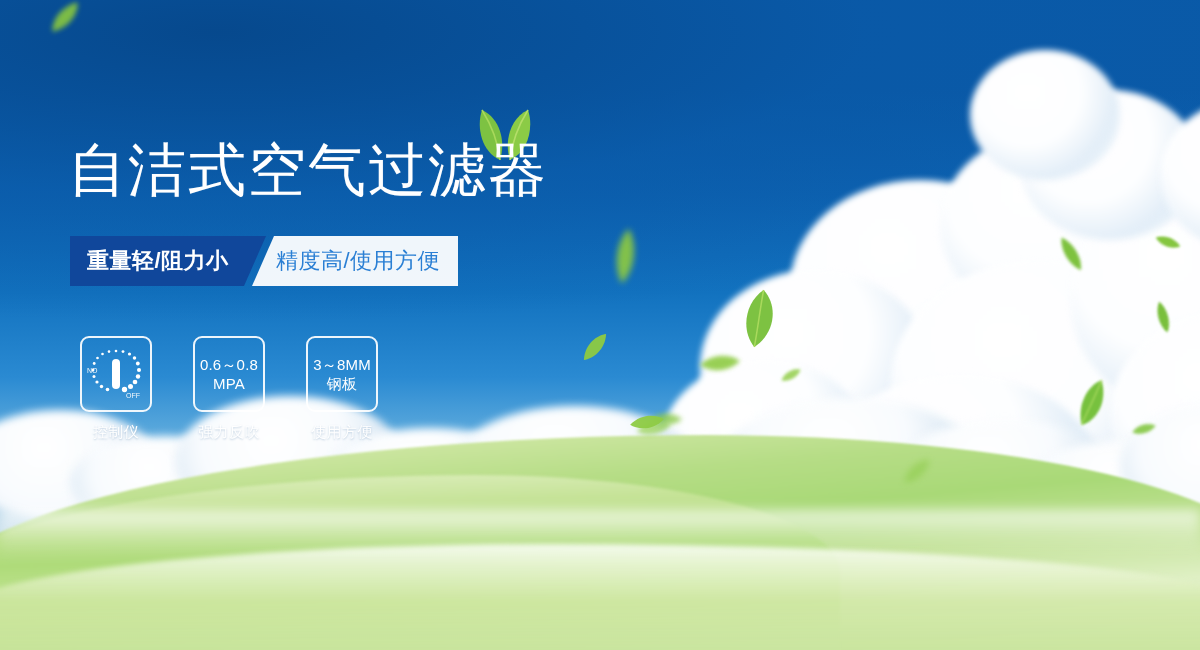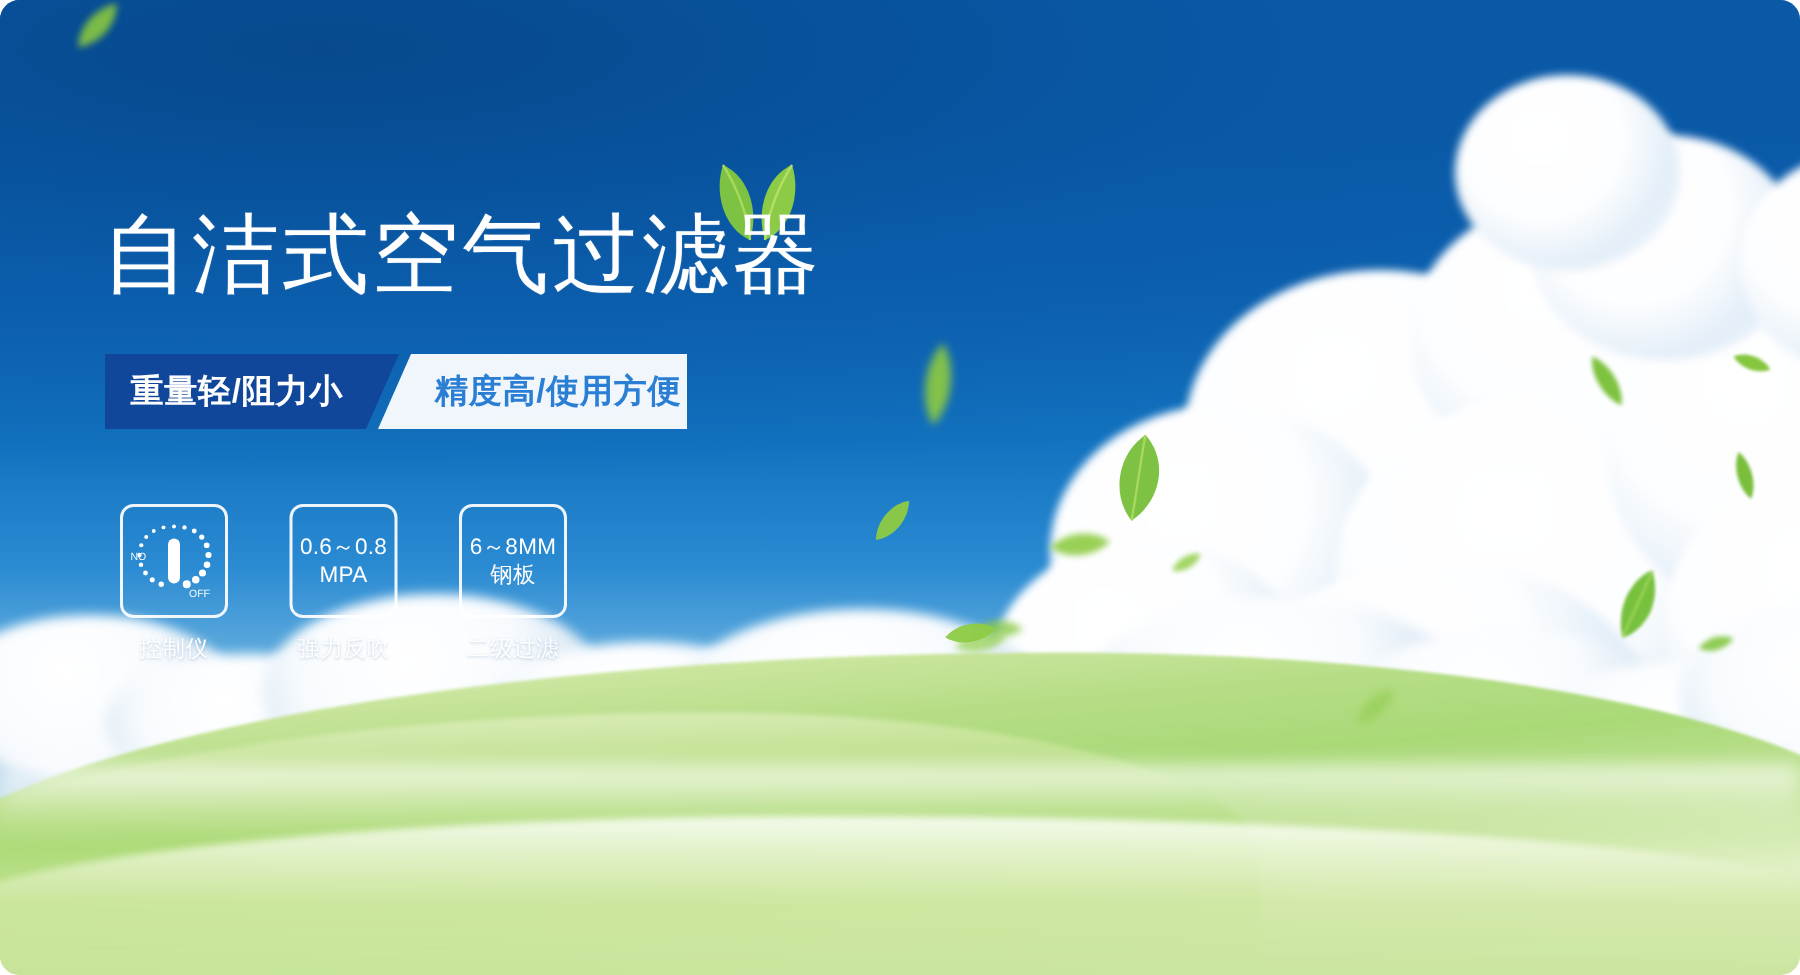--- a/index.html
+++ b/index.html
@@ -20,21 +20,20 @@
         #0a5aa8 0%,
         #0a5aa8 14%,
         #0d63b2 30%,
         #1272bf 45%,
         #2a8ad2 58%,
         #63aede 68%,
         #a8cfe8 76%,
         #cfe2ec 83%,
         #e6eee6 90%,
         #e9f0d9 100%);
-    border-radius: 13px;
   }
 
   
   .sky-deep {
     position: absolute;
     left: 0; top: 0;
     width: 100%; height: 62%;
     background: radial-gradient(ellipse 120% 90% at 18% 8%,
         rgba(6,72,140,0.95) 0%,
         rgba(9,88,166,0.55) 45%,
@@ -209,25 +208,25 @@
     height: 50px;
     line-height: 50px;
     font-size: 22px;
     font-weight: 700;
     color: #ffffff;
     letter-spacing: 0.5px;
     white-space: nowrap;
   }
   .subbar-text-b {
     position: absolute;
-    left: 220px; top: 0;
+    left: 206px; top: 0;
     height: 50px;
     line-height: 50px;
     font-size: 22px;
-    font-weight: 700;
+    font-weight: 400;
     color: #2a7fd4;
     letter-spacing: 0.5px;
     white-space: nowrap;
   }
 
   
   .features {
     position: absolute;
     left: 78px;
     top: 336px;
@@ -441,25 +440,25 @@
             <div>MPA</div>
           </div>
         </div>
         <div class="feature-label">强力反吹</div>
       </div>
 
 
       <div class="feature">
         <div class="feature-box">
           <div class="feature-text">
-            <div>6～8MM</div>
+            <div>3～8MM</div>
             <div>钢板</div>
           </div>
         </div>
-        <div class="feature-label">二级过滤</div>
+        <div class="feature-label">使用方便</div>
       </div>
 
 
     </div>
   </div>
 
   <div class="leaf" style="left:578px; top:336px; width:34px; height:22px; transform:rotate(-28deg); opacity:.95;">
     <svg viewBox="0 0 60 34">
         <path d="M2 28 C16 4 44 0 58 6 C44 30 16 34 2 28 Z" fill="#8ecb43"></path>
       </svg>

